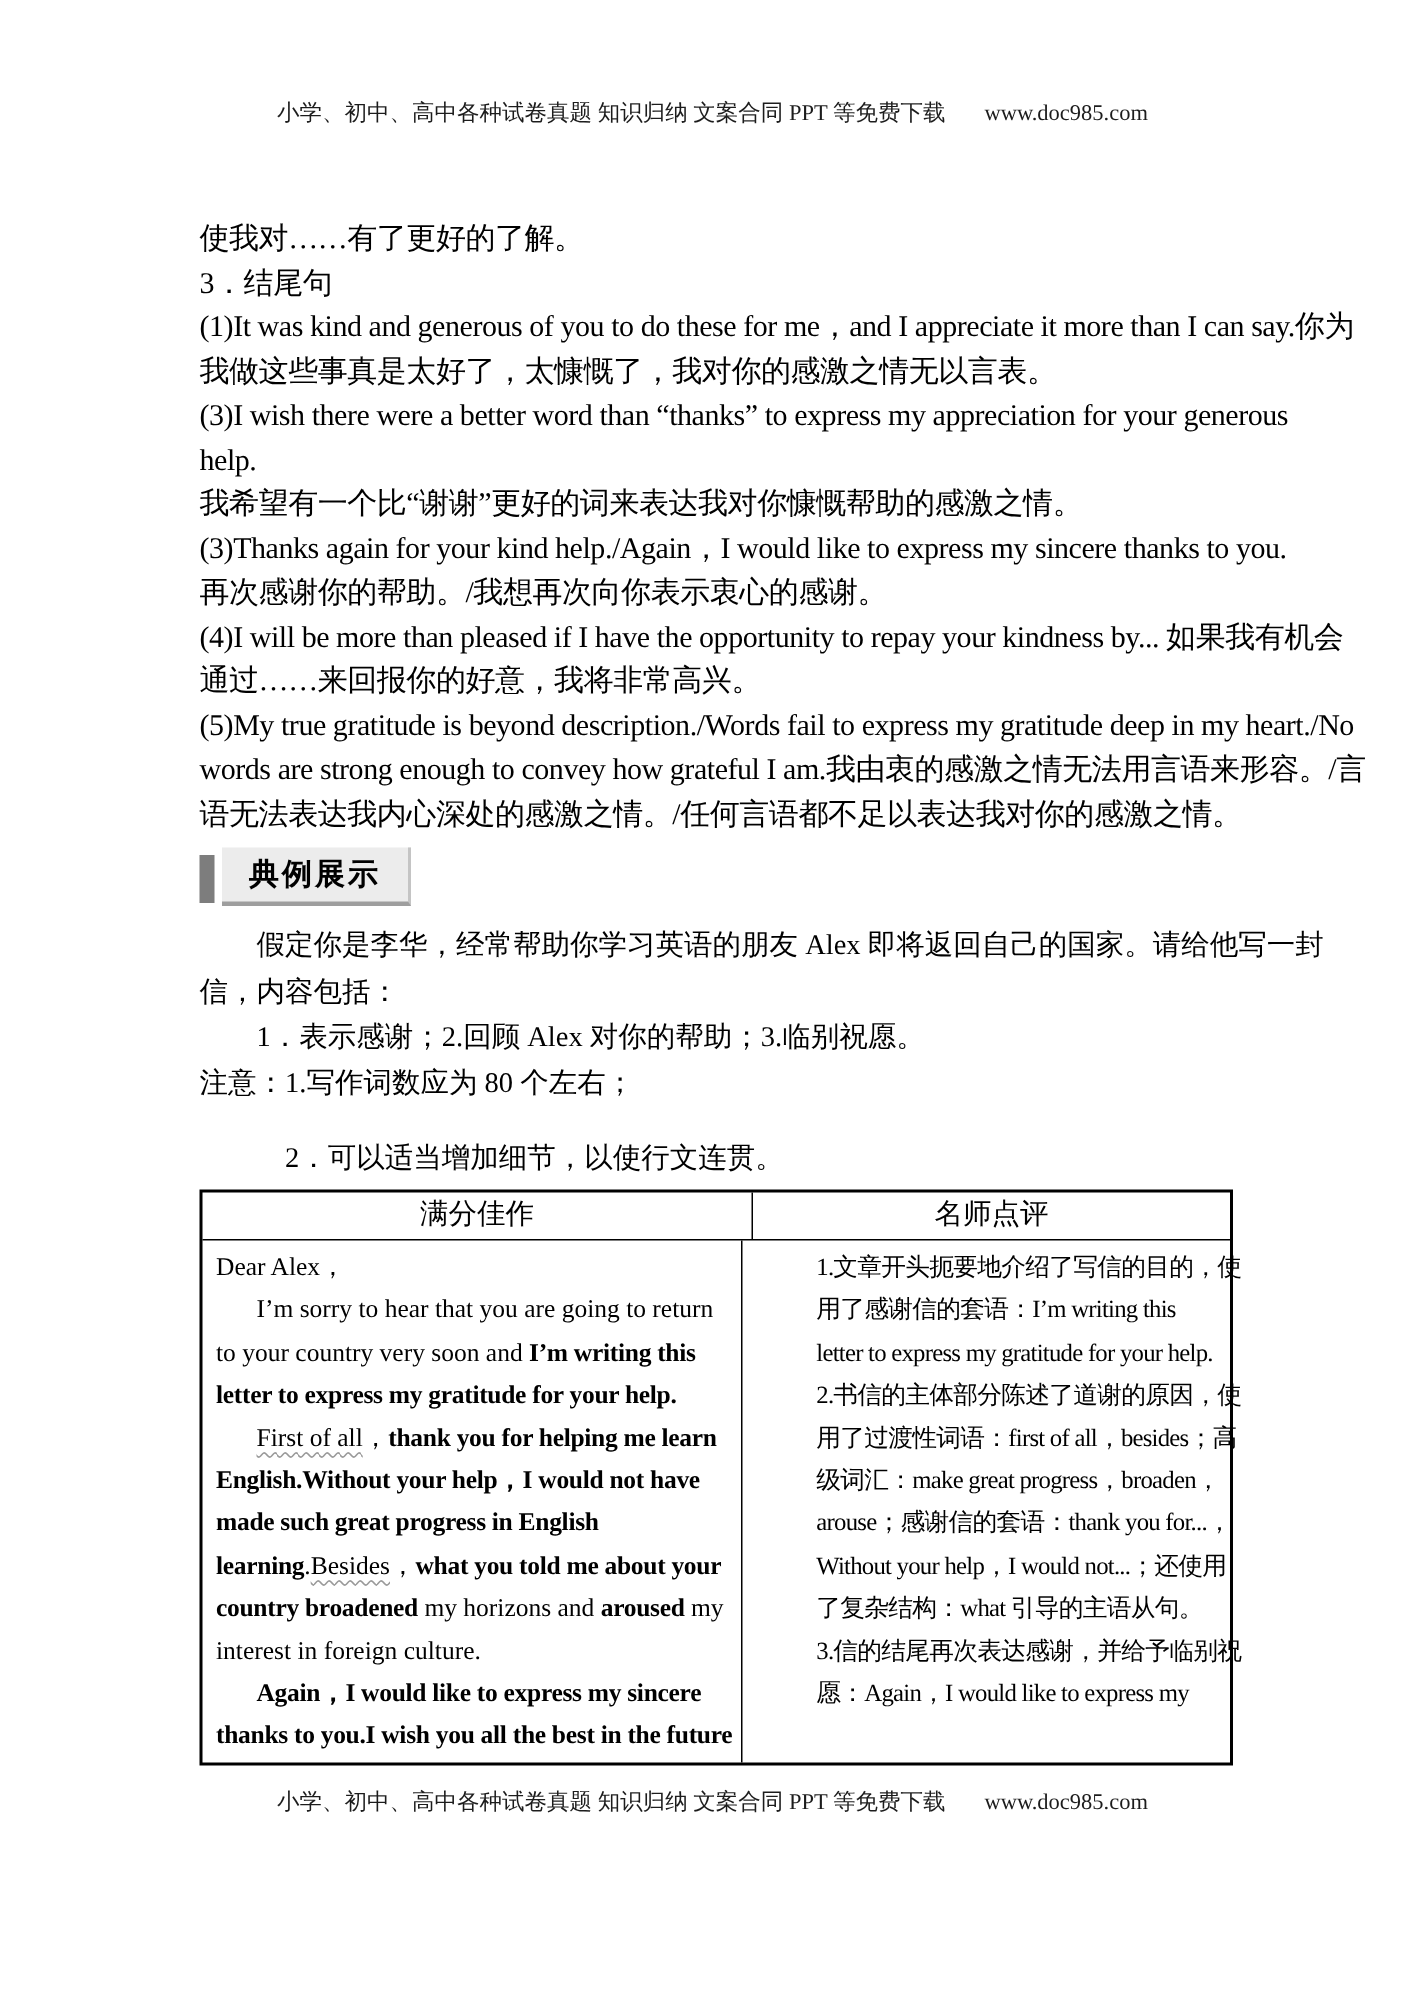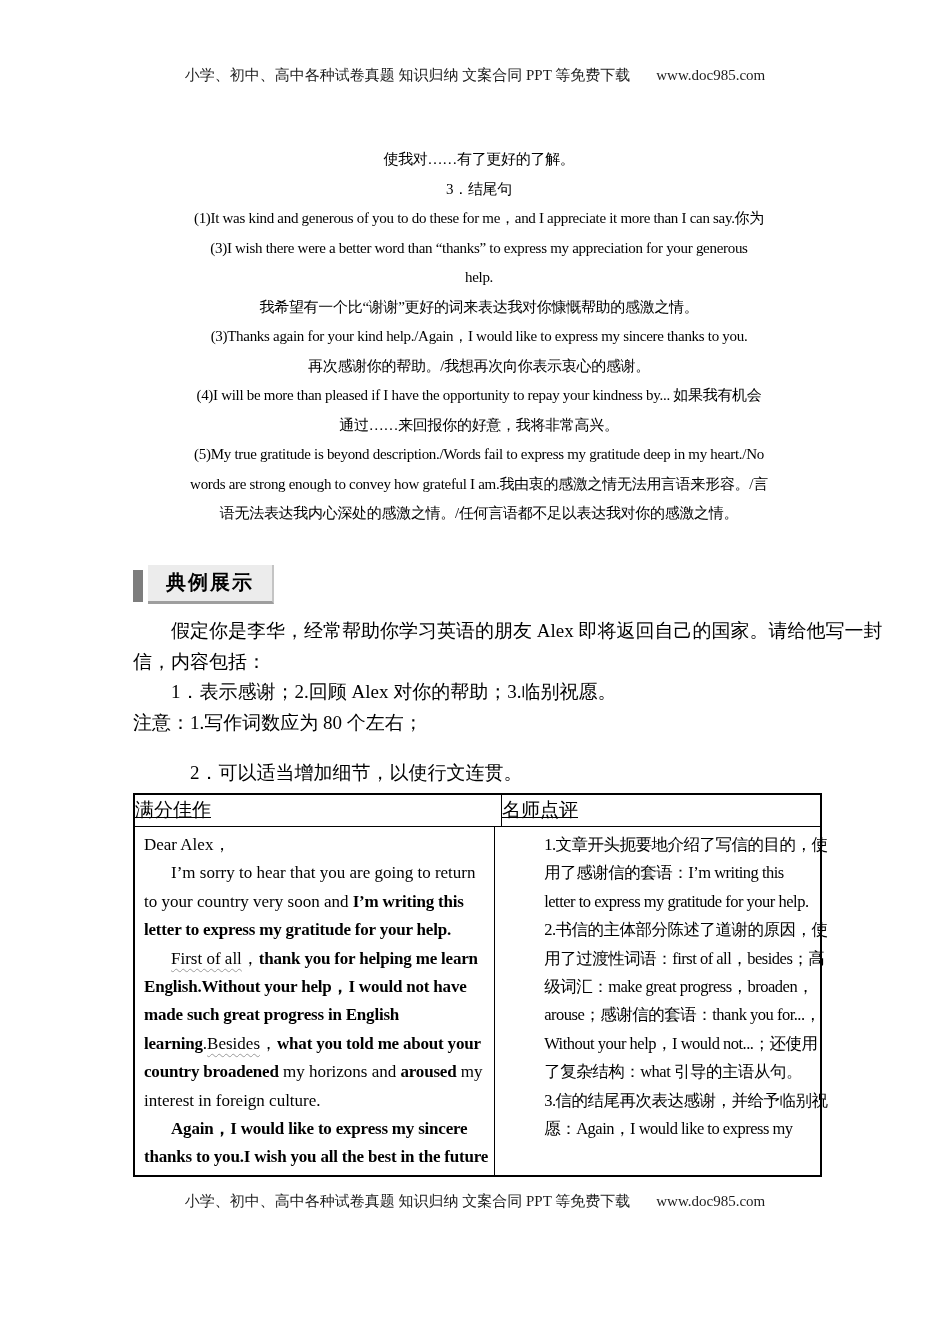--- a/index.html
+++ b/index.html
@@ -7,43 +7,43 @@
         font-family:"Liberation Serif","DejaVu Serif",serif;color:#000;padding-left:20px;}
 
   
   .doc-header,.doc-footer{position:absolute;left:0;width:950px;text-align:center;
         font-size:15px;color:#1c1c1c;white-space:nowrap;}
   .doc-header{top:66px;}
   .doc-footer{top:1192px;}
   .url-gap{display:inline-block;width:26px;}
 
   
-  .section{position:absolute;top:145px;left:133px;width:692px;font-size:15px;
-        line-height:29.5px;letter-spacing:-0.3px;text-align:center;}
+  .section{position:absolute;top:145px;left:133px;width:692px;font-size:20px;
+        line-height:29.5px;letter-spacing:-0.3px;}
   .bline{white-space:nowrap;height:29.5px;}
 
   
   .badge-wrap{position:absolute;top:565px;left:133px;height:40px;}
   .badge-bar{position:absolute;left:0;top:5px;width:10px;height:32px;background:#7d7d7d;}
   .badge-box{position:absolute;left:15px;top:0;background:#ececec;
         border-bottom:3px solid #9e9e9e;border-right:2px solid #c4c4c4;
         padding:4px 18px 5px 18px;font-family:"Liberation Sans","DejaVu Sans",sans-serif;
         font-weight:bold;font-size:20px;letter-spacing:2px;white-space:nowrap;}
 
   
   .prompt{position:absolute;top:616px;left:133px;width:692px;font-size:19px;
         line-height:30.6px;}
   .pline{white-space:nowrap;height:30.6px;}
   .ind2{text-indent:38px;}
   .ind3{text-indent:57px;margin-top:20px;}
 
   
   .ex-table{position:absolute;top:793px;left:133px;width:685px;border:2px solid #000;}
   .thead{display:flex;border-bottom:1px solid #000;}
-  .th{line-height:30px;height:31px;font-size:19px;text-decoration:underline;}
+  .th{line-height:30px;height:31px;text-align:center;font-size:19px;}
   .th-left{width:366px;border-right:1px solid #000;}
   .th-right{flex:1;}
   .tbody{display:flex;}
   .td{padding:4px 6px 3px 9px;font-size:17px;line-height:28.4px;}
   .td-left{width:351px;border-right:1px solid #000;}
   .td-right{flex:1;font-size:16.5px;letter-spacing:-0.5px;padding-left:8px;margin-left:41px;}
   .tl,.trl{white-space:nowrap;height:28.4px;}
   .tl.ind{text-indent:27px;}
   .b{font-weight:bold;letter-spacing:-0.2px;}
   .w{text-decoration-line:underline;text-decoration-style:wavy;
@@ -55,20 +55,21 @@
 <div class="page">
 
   <div class="doc-header">
     <span>小学、初中、高中各种试卷真题 知识归纳 文案合同 PPT 等免费下载</span><span class="url-gap"></span><span>www.doc985.com</span>
   </div>
 
   <div class="section">
       <div class="bline">使我对……有了更好的了解。</div>
       <div class="bline">3．结尾句</div>
       <div class="bline">(1)It was kind and generous of you to do these for me，and I appreciate it more than I can say.你为</div>
+      <div class="bline">我做这些事真是太好了，太慷慨了，我对你的感激之情无以言表。</div>
       <div class="bline">(3)I wish there were a better word than “thanks” to express my appreciation for your generous</div>
       <div class="bline">help.</div>
       <div class="bline">我希望有一个比“谢谢”更好的词来表达我对你慷慨帮助的感激之情。</div>
       <div class="bline">(3)Thanks again for your kind help./Again，I would like to express my sincere thanks to you.</div>
       <div class="bline">再次感谢你的帮助。/我想再次向你表示衷心的感谢。</div>
       <div class="bline">(4)I will be more than pleased if I have the opportunity to repay your kindness by... 如果我有机会</div>
       <div class="bline">通过……来回报你的好意，我将非常高兴。</div>
       <div class="bline">(5)My true gratitude is beyond description./Words fail to express my gratitude deep in my heart./No</div>
       <div class="bline">words are strong enough to convey how grateful I am.我由衷的感激之情无法用言语来形容。/言</div>
       <div class="bline">语无法表达我内心深处的感激之情。/任何言语都不足以表达我对你的感激之情。</div>

